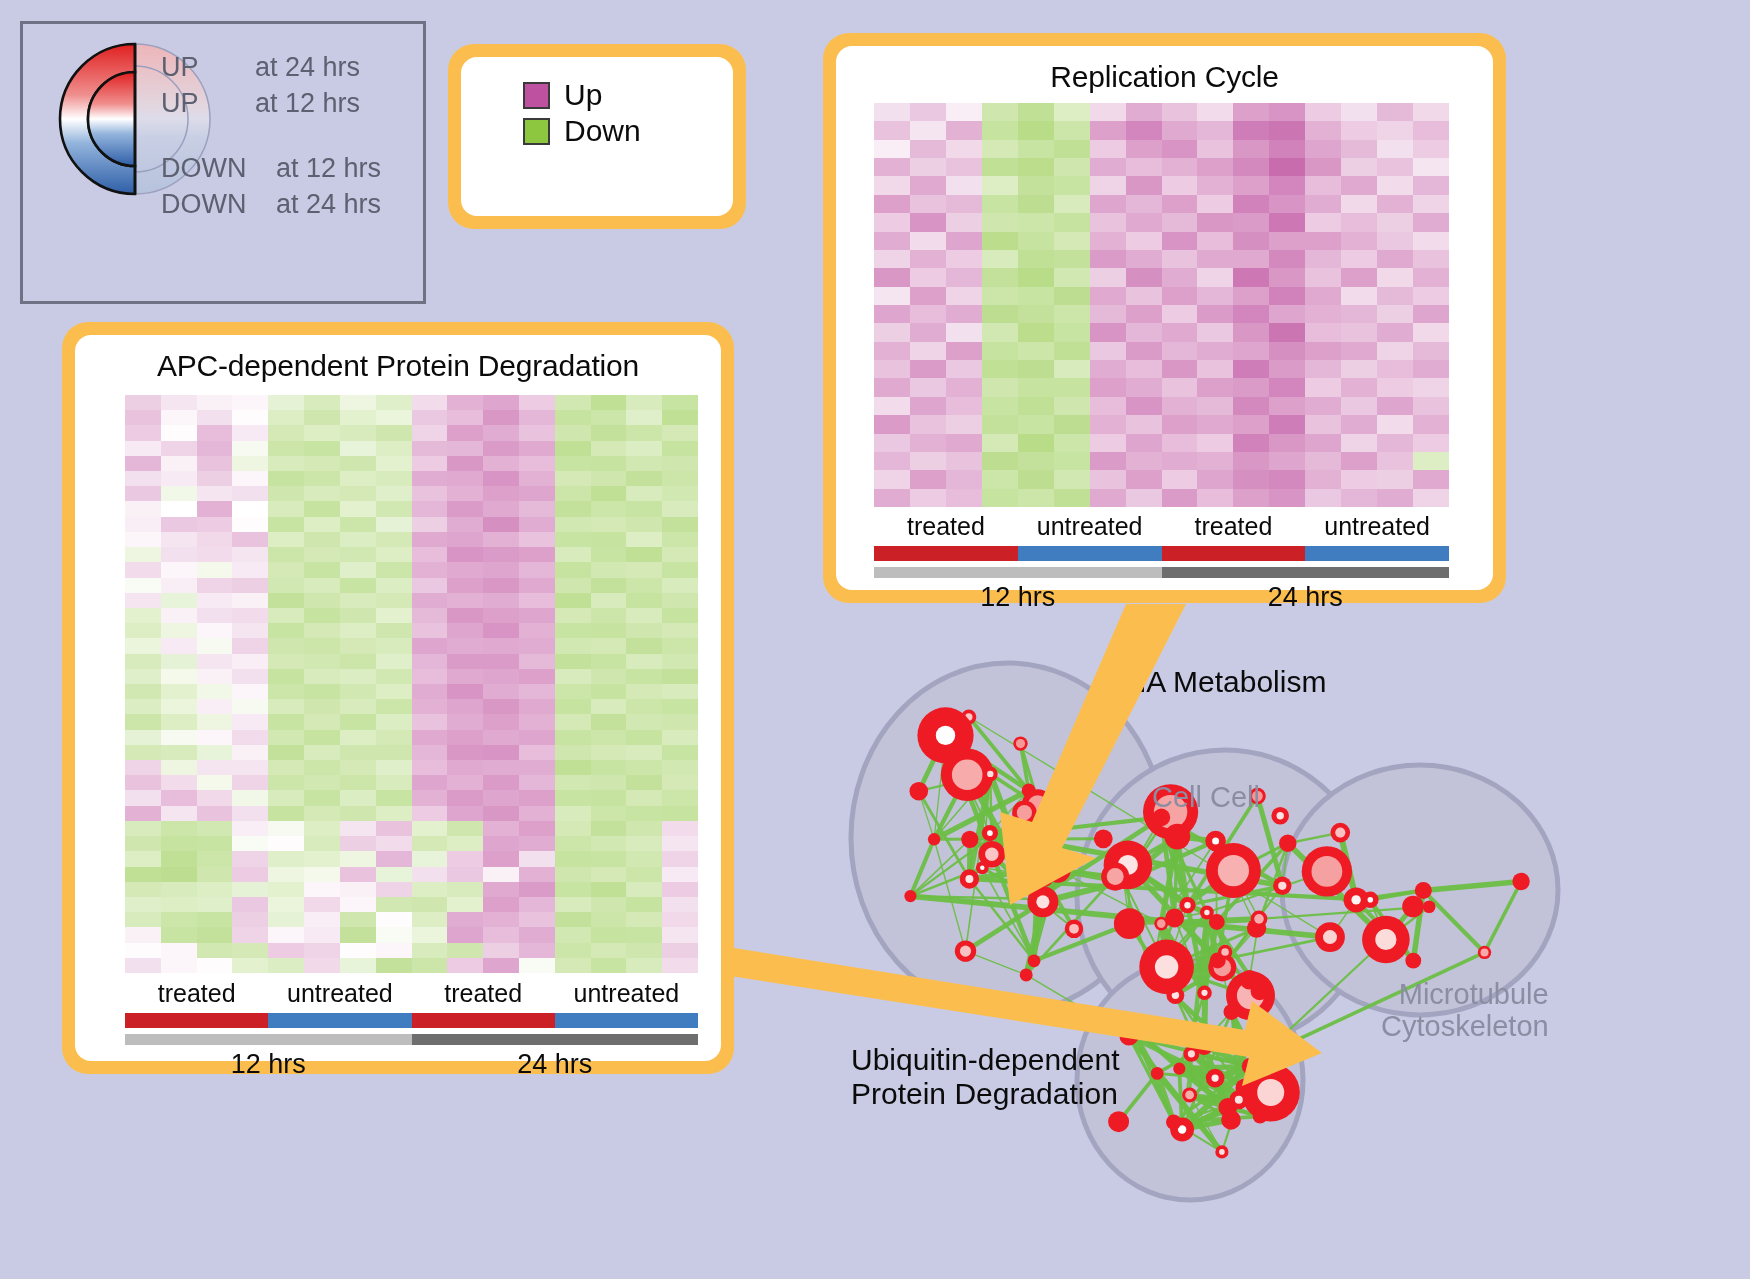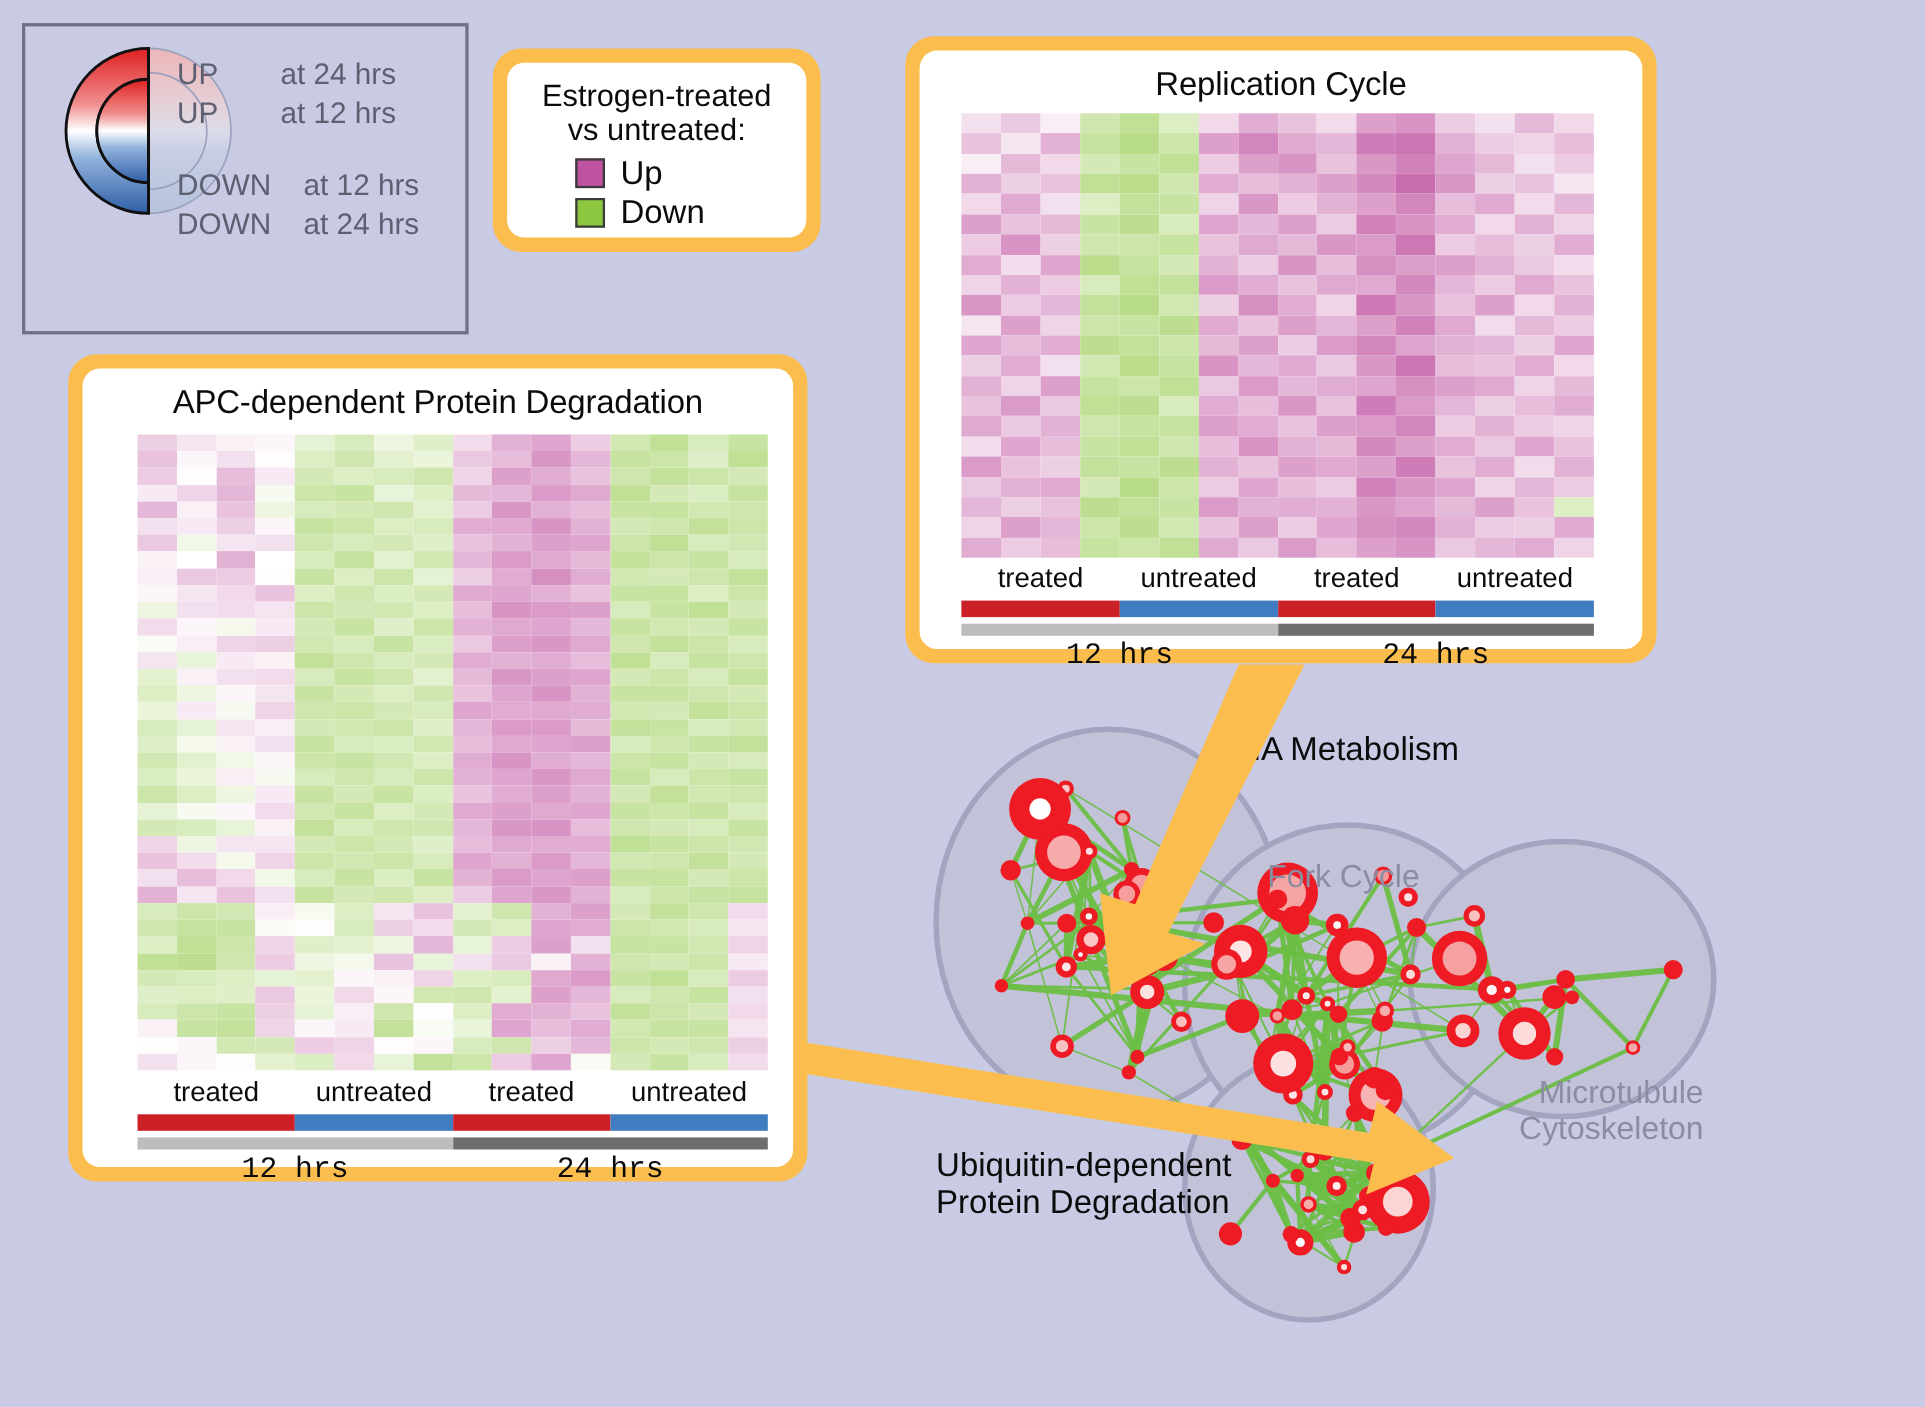--- a/index.html
+++ b/index.html
@@ -77,21 +77,21 @@
 
   
   .sample-labels{position:absolute;display:flex;}
   .sample-label{
     flex:1;text-align:center;font-size:25px;color:#0b0b0b;white-space:nowrap;
   }
   .cond-bar{position:absolute;display:flex;height:15px;}
   .cond-seg{flex:1;height:100%;}
   .time-bar{position:absolute;display:flex;height:11px;}
   .time-seg{flex:1;height:100%;}
-  .time-labels{position:absolute;display:flex;font-family:Liberation Mono, monospace;}
+  .time-labels{position:absolute;display:flex;}
   .time-label{flex:1;text-align:center;font-size:27px;color:#0b0b0b;}
 
   
   #network{position:absolute;left:760px;top:610px;width:990px;height:669px;}
   #network svg{display:block;}
 
   .net-label{position:absolute;white-space:nowrap;line-height:1.12;}
   #label-dna{left:1103px;top:665px;font-size:30px;color:#0b0b0b;}
   #label-cellcycle{left:1152px;top:781px;font-size:29px;color:#8b8da3;}
   #label-microtubule{left:1381px;top:978px;font-size:29px;color:#8b8da3;text-align:right;}
@@ -143,24 +143,20 @@
     <div class="key-dir" style="left:138px;top:129px;">DOWN</div>
     <div class="key-row" style="left:253px;top:129px;">at 12 hrs</div>
 
     <div class="key-dir" style="left:138px;top:165px;">DOWN</div>
     <div class="key-row" style="left:253px;top:165px;">at 24 hrs</div>
 
   </div>
 
   <div class="panel" id="legend-panel">
     <div class="panel-inner">
-      <div class="legend-head">
-        <div>Estrogen-treated</div>
-        <div>vs untreated:</div>
-      </div>
       <div class="legend-items">
         <div class="legend-item">
           <span class="legend-swatch" style="background:#bf52a0;"></span>
           <span class="legend-label">Up</span>
         </div>
         <div class="legend-item">
           <span class="legend-swatch" style="background:#8dc63f;"></span>
           <span class="legend-label">Down</span>
         </div>
       </div>
@@ -1742,21 +1738,21 @@
           </g>
           <g>
             <circle cx="478.8" cy="489.8" r="9.5" fill="#ee1b24"></circle>
             <circle cx="478.8" cy="489.8" r="4.0" fill="rgb(252,227,227)"></circle>
           </g>
         </g>
     </svg>
   </div>
 
   <div class="net-label" id="label-dna">DNA Metabolism</div>
-  <div class="net-label" id="label-cellcycle">Fork Cycle</div>
+  <div class="net-label" id="label-cellcycle">Cell Cell</div>
   <div class="net-label" id="label-ubiquitin">
     <div>Ubiquitin-dependent</div>
     <div>Protein Degradation</div>
   </div>
   <div class="net-label" id="label-microtubule">
     <div>Microtubule</div>
     <div>Cytoskeleton</div>
   </div>
 
   <svg id="connectors" viewBox="0 0 1750 1279">

